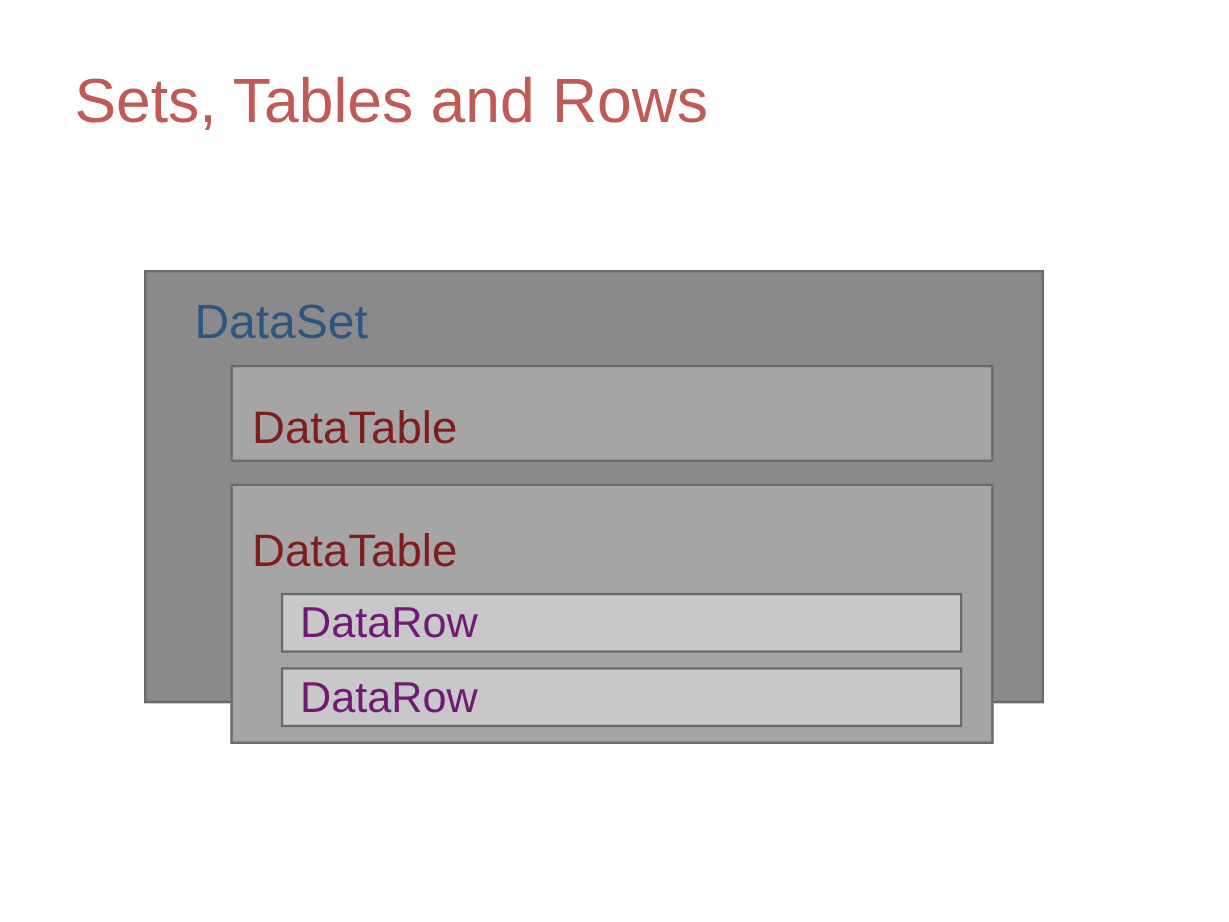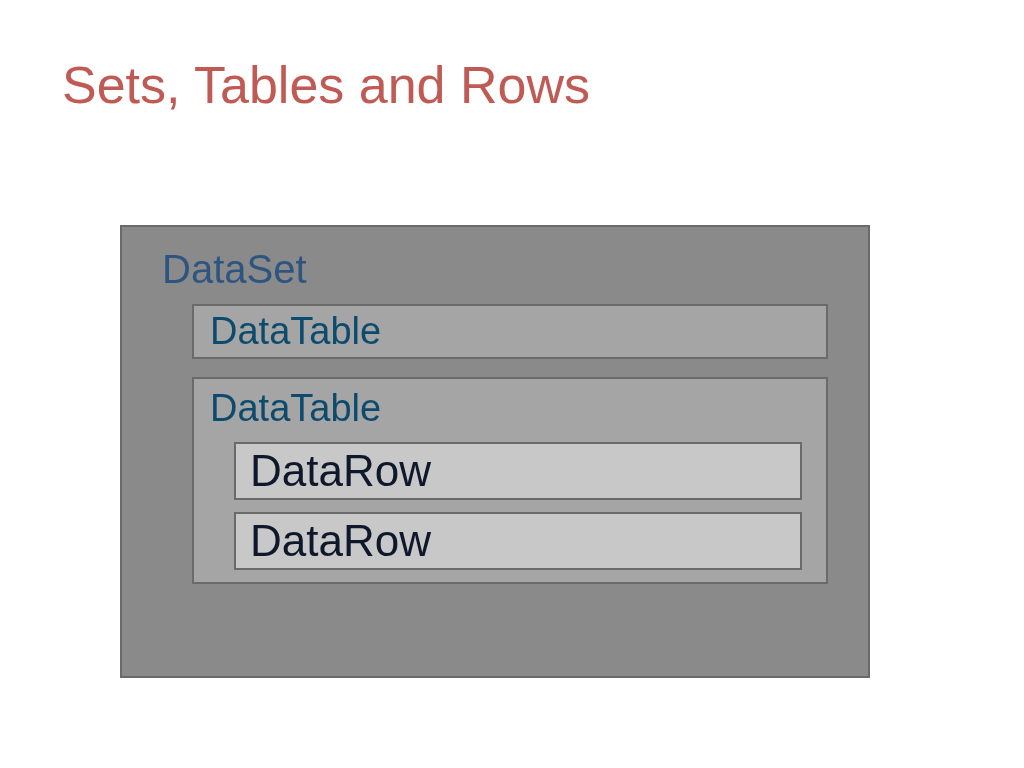--- a/index.html
+++ b/index.html
@@ -21,21 +21,21 @@
       font-size: 52px;
       color: #c05a55;
       font-weight: normal;
       text-align: right;
     }
     .dataset-box {
       position: absolute;
       top: 225px;
       left: 120px;
       width: 750px;
-      height: 453px;
+      height: 361px;
       background: #8a8a8a;
       border: 2px solid #6a6a6a;
       padding: 20px 30px;
     }
     .dataset-label {
       font-size: 40px;
       color: #2d5580;
       margin-left: 10px;
       margin-bottom: 12px;
     }
@@ -45,33 +45,34 @@
       margin-left: 40px;
       margin-right: 10px;
       margin-bottom: 18px;
       padding: 8px 16px 12px 16px;
     }
     .datatable-box.collapsed {
       padding: 4px 16px;
     }
     .datatable-label {
       font-size: 38px;
-      color: #0c4a6e;
+      color: #7f1d1d;
+      margin-top: 26px;
     }
     .datarow-box {
       background: #c8c8c8;
       border: 2px solid #6a6a6a;
       margin-left: 24px;
       margin-right: 8px;
       margin-top: 12px;
       padding: 2px 14px;
     }
     .datarow-label {
-      font-size: 44px;
-      color: #0f172a;
+      font-size: 36px;
+      color: #701a75;
     }
   </style>
 </head>
 <body>
 
 <h1 class="title">Sets, Tables and Rows</h1>
 
 <div class="dataset-box">
   <div class="dataset-label">DataSet</div>
 

